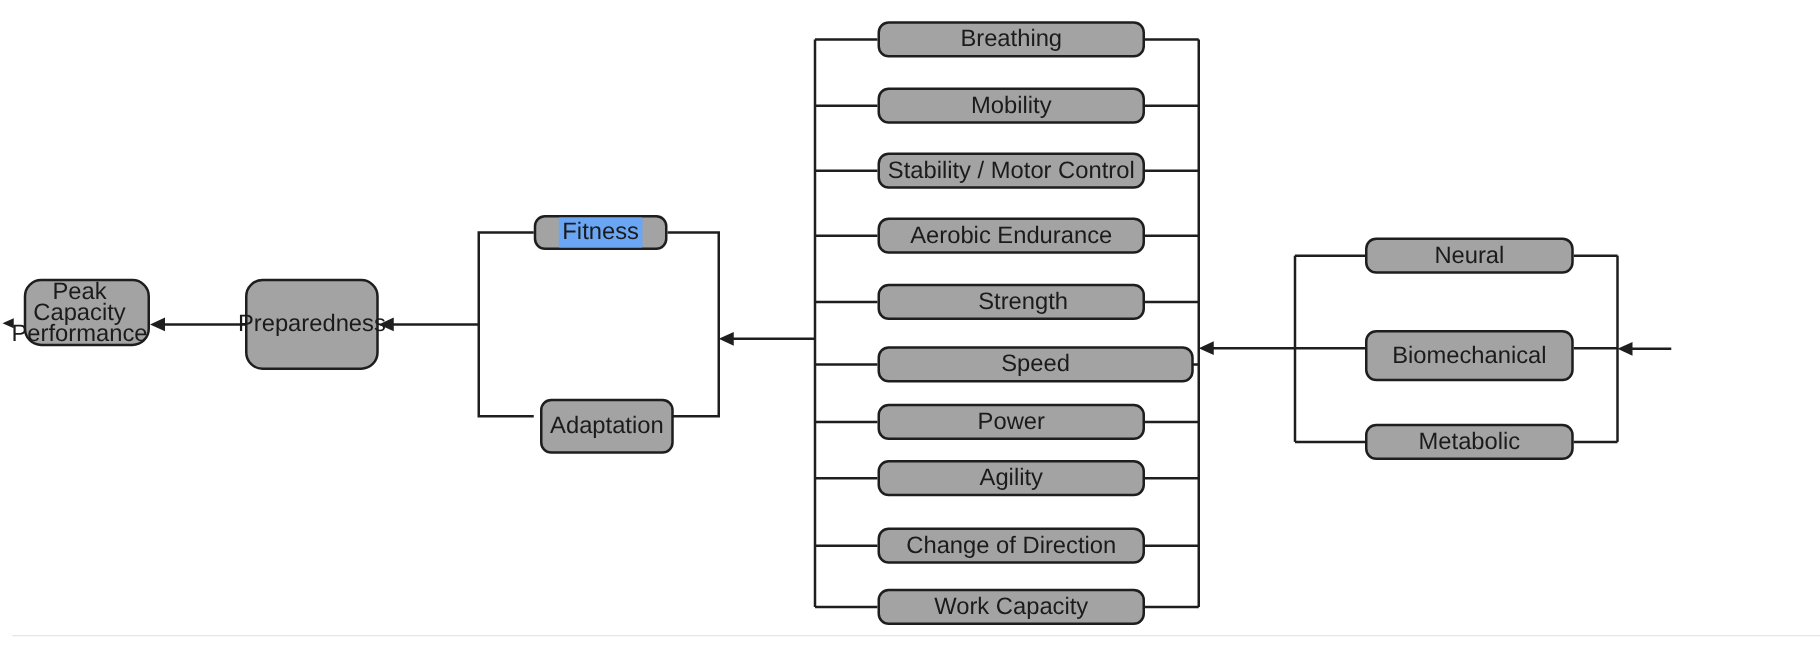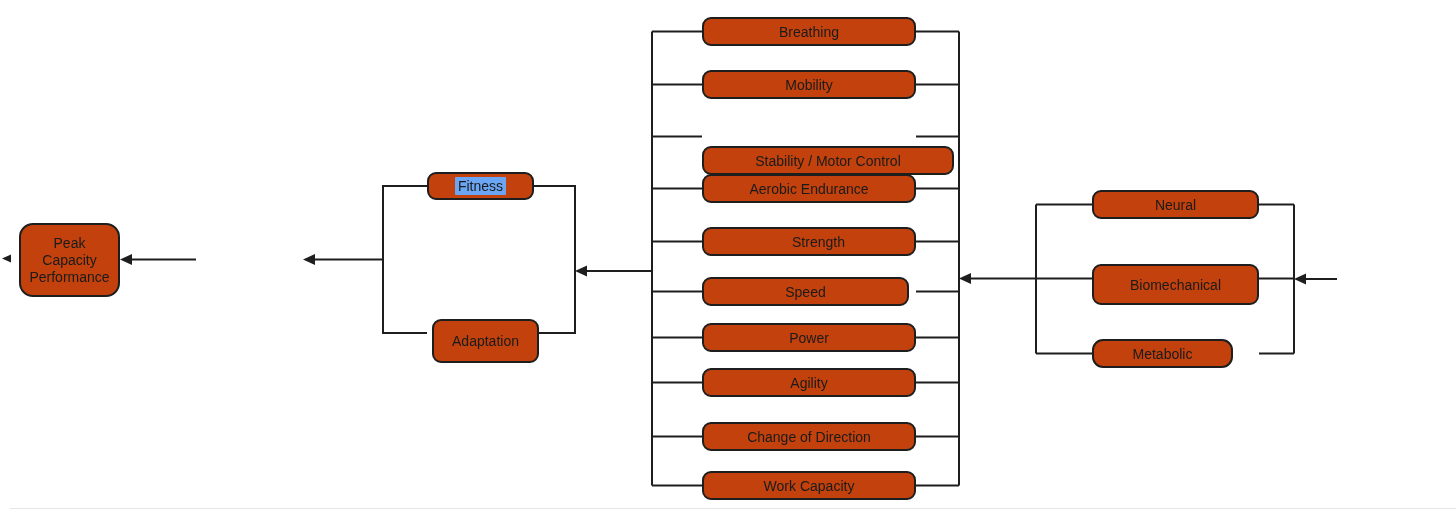--- a/index.html
+++ b/index.html
@@ -4,24 +4,24 @@
 <style>
   html,body{margin:0;padding:0;background:#ffffff;}
   .canvas{
     position:relative;width:1456px;height:516px;background:#ffffff;
     font-family:"Liberation Sans","DejaVu Sans",sans-serif;overflow:hidden;
   }
   .connectors{position:absolute;left:0;top:0;width:1456px;height:516px;pointer-events:none;}
   .connectors line,.connectors path{stroke:var(--line,#1e1e1e);stroke-width:2;fill:none;}
   .connectors polygon{fill:var(--line,#1e1e1e);stroke:none;}
   .node{
-    position:absolute;box-sizing:border-box;background:#c2410c;
+    position:absolute;box-sizing:border-box;background:#a3a3a3;
     border:2px solid var(--line,#1e1e1e);
     display:flex;align-items:center;justify-content:center;
-    color:var(--text,#1b1b1b);font-size:14px;font-weight:400;text-align:center;
+    color:var(--text,#1b1b1b);font-size:19px;font-weight:400;text-align:center;
   }
   .node.small{border-radius:9px;}
   .node.big{border-radius:14px;}
   .node.big .line{display:block;line-height:17px;}
   .sel{background:var(--sel,#6BA6F4);padding:1px 3px;border-radius:1px;}
   .divider{position:absolute;left:10px;top:508px;width:1446px;height:1px;background:var(--divider,#e3e6e8);}
 </style>
 </head>
 <body>
 
@@ -84,48 +84,49 @@
         <line x1="1259" y1="204.5" x2="1294" y2="204.5"></line>
         <line x1="1036" y1="278.5" x2="1092" y2="278.5"></line>
         <line x1="1259" y1="278.5" x2="1294" y2="278.5"></line>
         <line x1="1036" y1="353.5" x2="1092" y2="353.5"></line>
         <line x1="1259" y1="353.5" x2="1294" y2="353.5"></line>
         <line x1="1036" y1="204.5" x2="1036" y2="353.5"></line>
         <line x1="1294" y1="204.5" x2="1294" y2="353.5"></line>
       </g>
   </svg>
 
-  <div class="node big" style="left:19px;top:223px;width:101px;height:74px;">
+  <div class="node big" style="left:19px;top:223px;width:101px;height:54px;justify-content:flex-end;">
     <div>
       <span class="line">Peak</span>
       <span class="line">Capacity</span>
       <span class="line">Performance</span>
     </div>
   </div>
 
+  <div class="node big" style="left:196px;top:223px;width:107px;height:73px;">Preparedness</div>
 
   <div class="node small" style="left:427px;top:172px;width:107px;height:28px;">
     <span class="sel">Fitness</span>
   </div>
 
   <div class="node small" style="left:432px;top:319px;width:107px;height:44px;">Adaptation</div>
 
   <div id="qualities-group">
       <div class="node small" style="left: 702px; top: 17px; width: 214px; height: 29px;">Breathing</div>
       <div class="node small" style="left: 702px; top: 70px; width: 214px; height: 29px;">Mobility</div>
-      <div class="node small" style="left: 702px; top: 122px; width: 252px; height: 29px; margin-top: 24px;">Stability / Motor Control</div>
+      <div class="node small" style="left: 702px; top: 122px; width: 214px; height: 29px;">Stability / Motor Control</div>
       <div class="node small" style="left: 702px; top: 174px; width: 214px; height: 29px;">Aerobic Endurance</div>
       <div class="node small" style="left: 702px; top: 227px; width: 214px; height: 29px; padding-left: 19px;">Strength</div>
-      <div class="node small" style="left: 702px; top: 277px; width: 207px; height: 29px;">Speed</div>
+      <div class="node small" style="left: 702px; top: 277px; width: 253px; height: 29px;">Speed</div>
       <div class="node small" style="left: 702px; top: 323px; width: 214px; height: 29px;">Power</div>
       <div class="node small" style="left: 702px; top: 368px; width: 214px; height: 29px;">Agility</div>
       <div class="node small" style="left: 702px; top: 422px; width: 214px; height: 29px;">Change of Direction</div>
       <div class="node small" style="left: 702px; top: 471px; width: 214px; height: 29px;">Work Capacity</div>
     </div>
   <div id="stimuli-group">
       <div class="node small" style="left: 1092px; top: 190px; width: 167px; height: 29px;">Neural</div>
       <div class="node small" style="left: 1092px; top: 264px; width: 167px; height: 41px;">Biomechanical</div>
-      <div class="node small" style="left: 1092px; top: 339px; width: 141px; height: 29px; border-radius: 11px;">Metabolic</div>
+      <div class="node small" style="left: 1092px; top: 339px; width: 167px; height: 29px;">Metabolic</div>
     </div>
 
 
   <div class="divider"></div>
 </div>
 
 </body></html>

